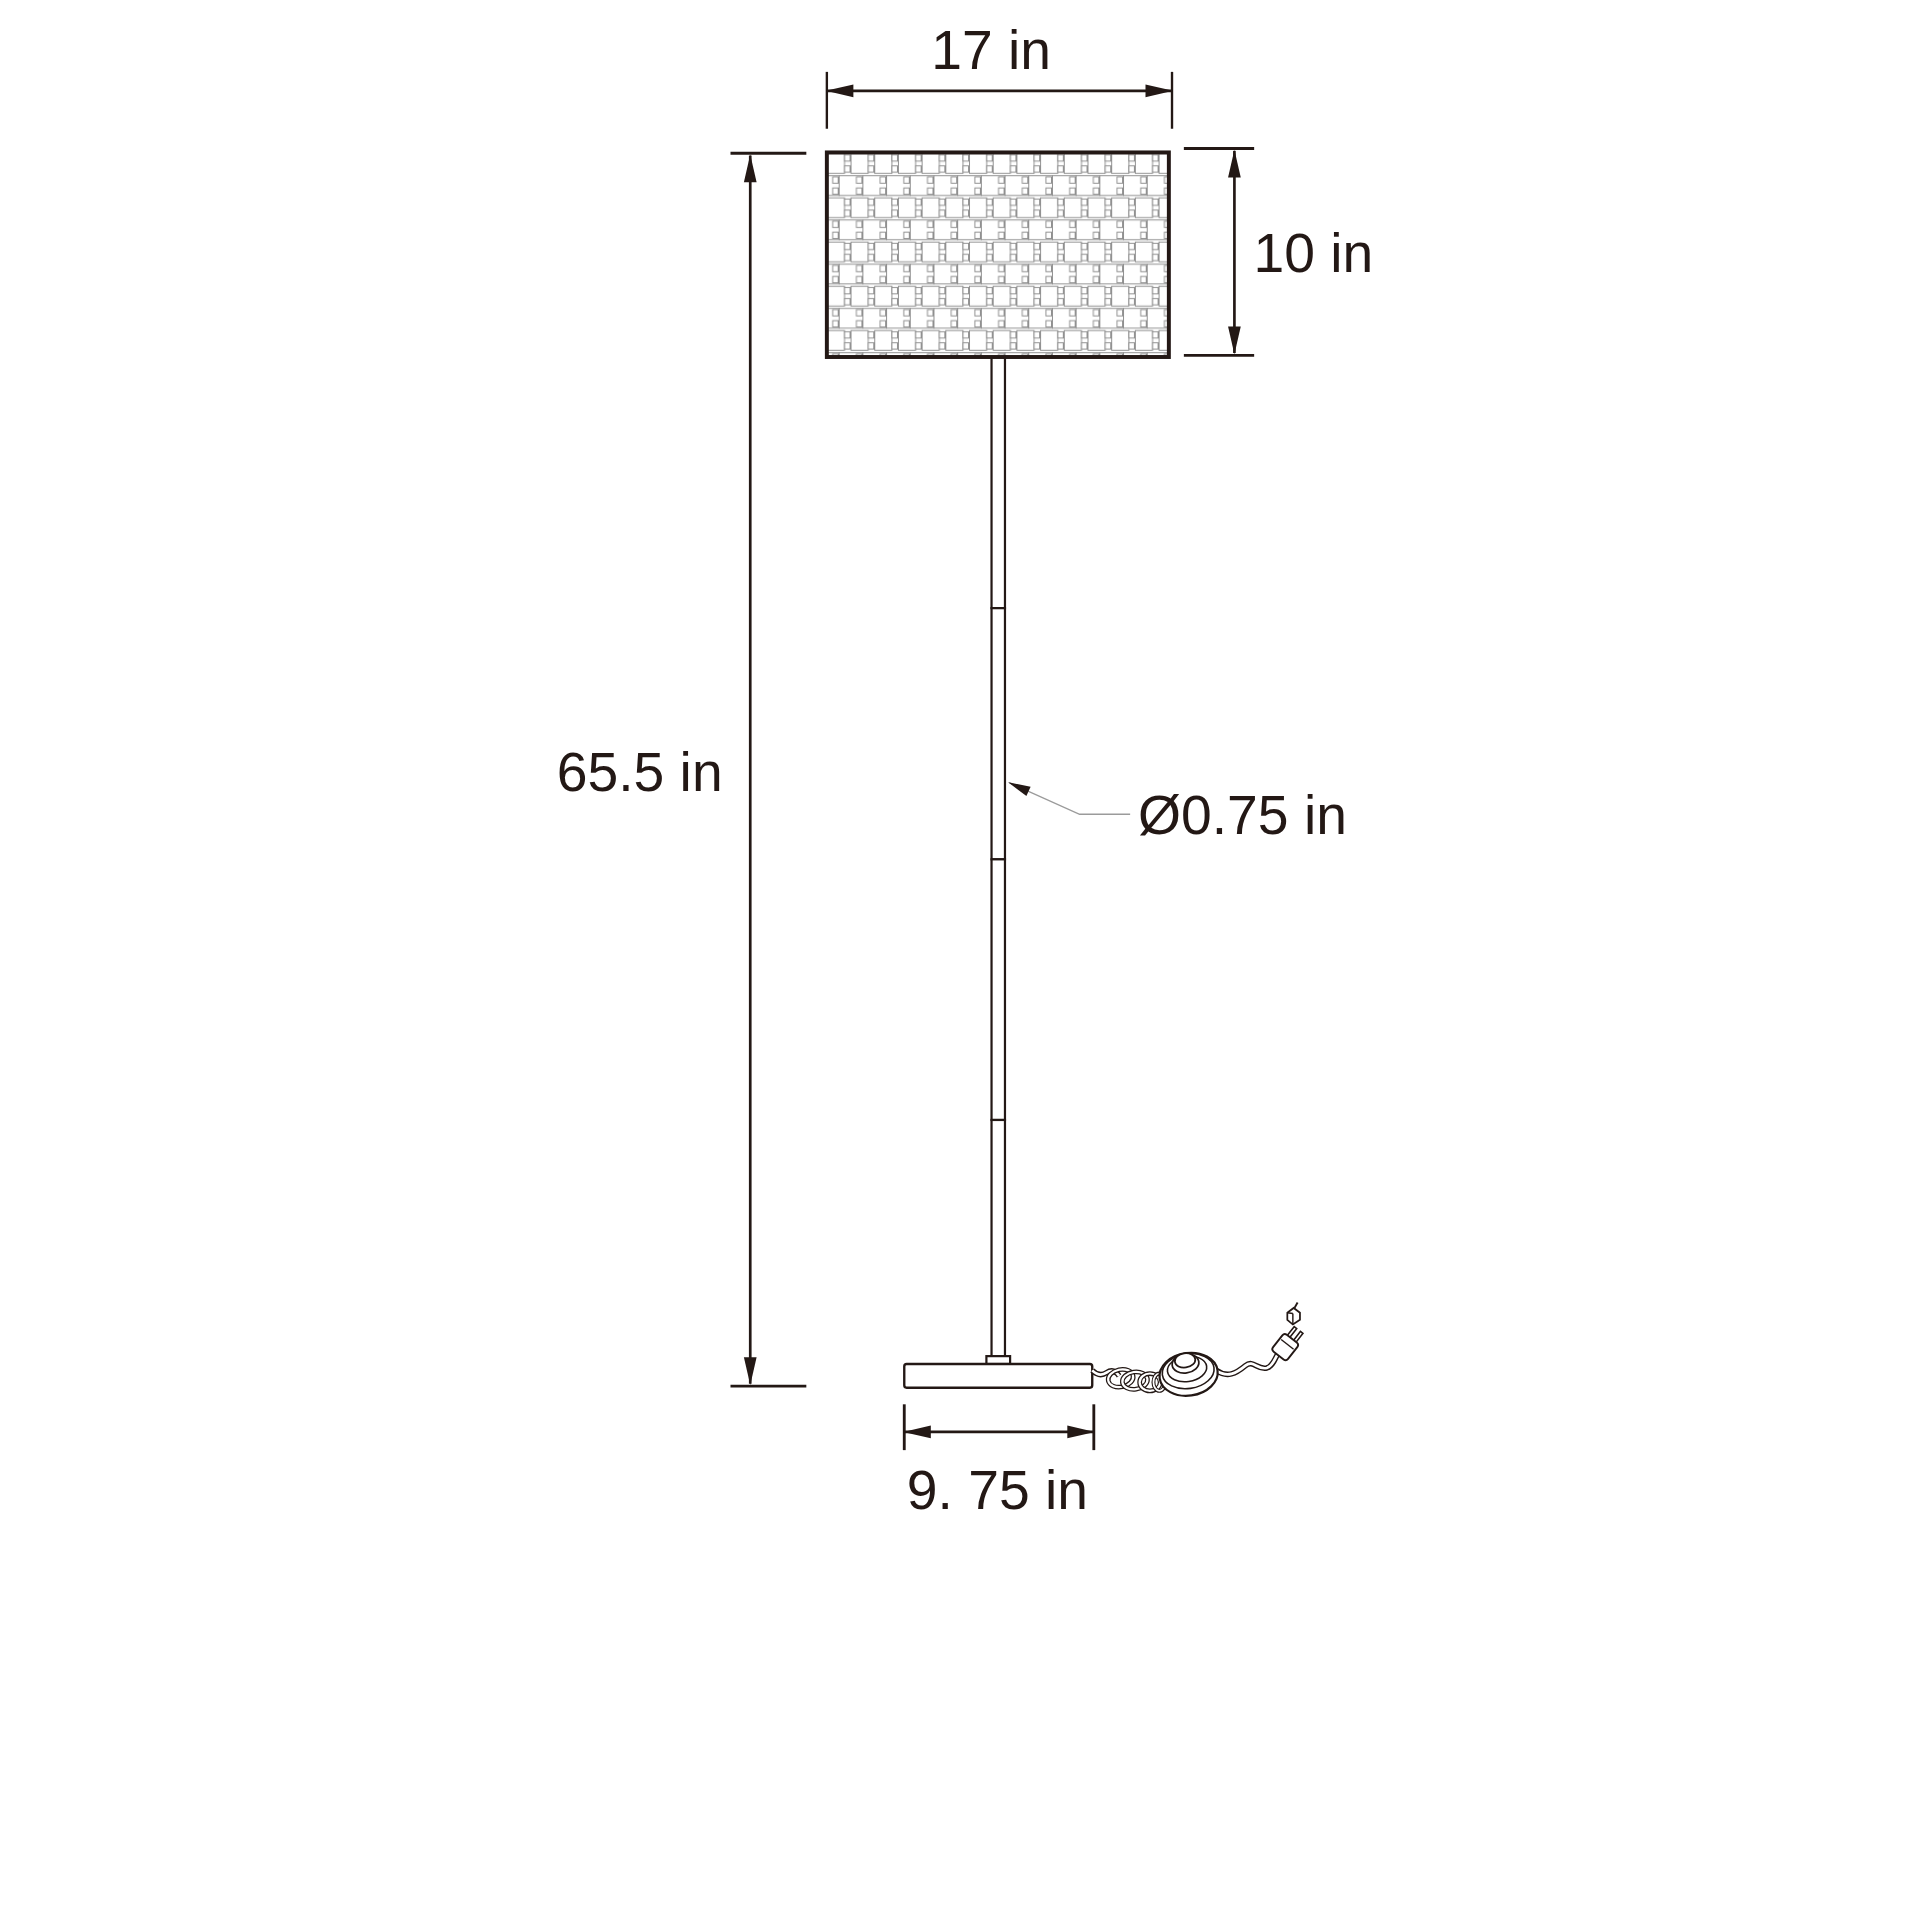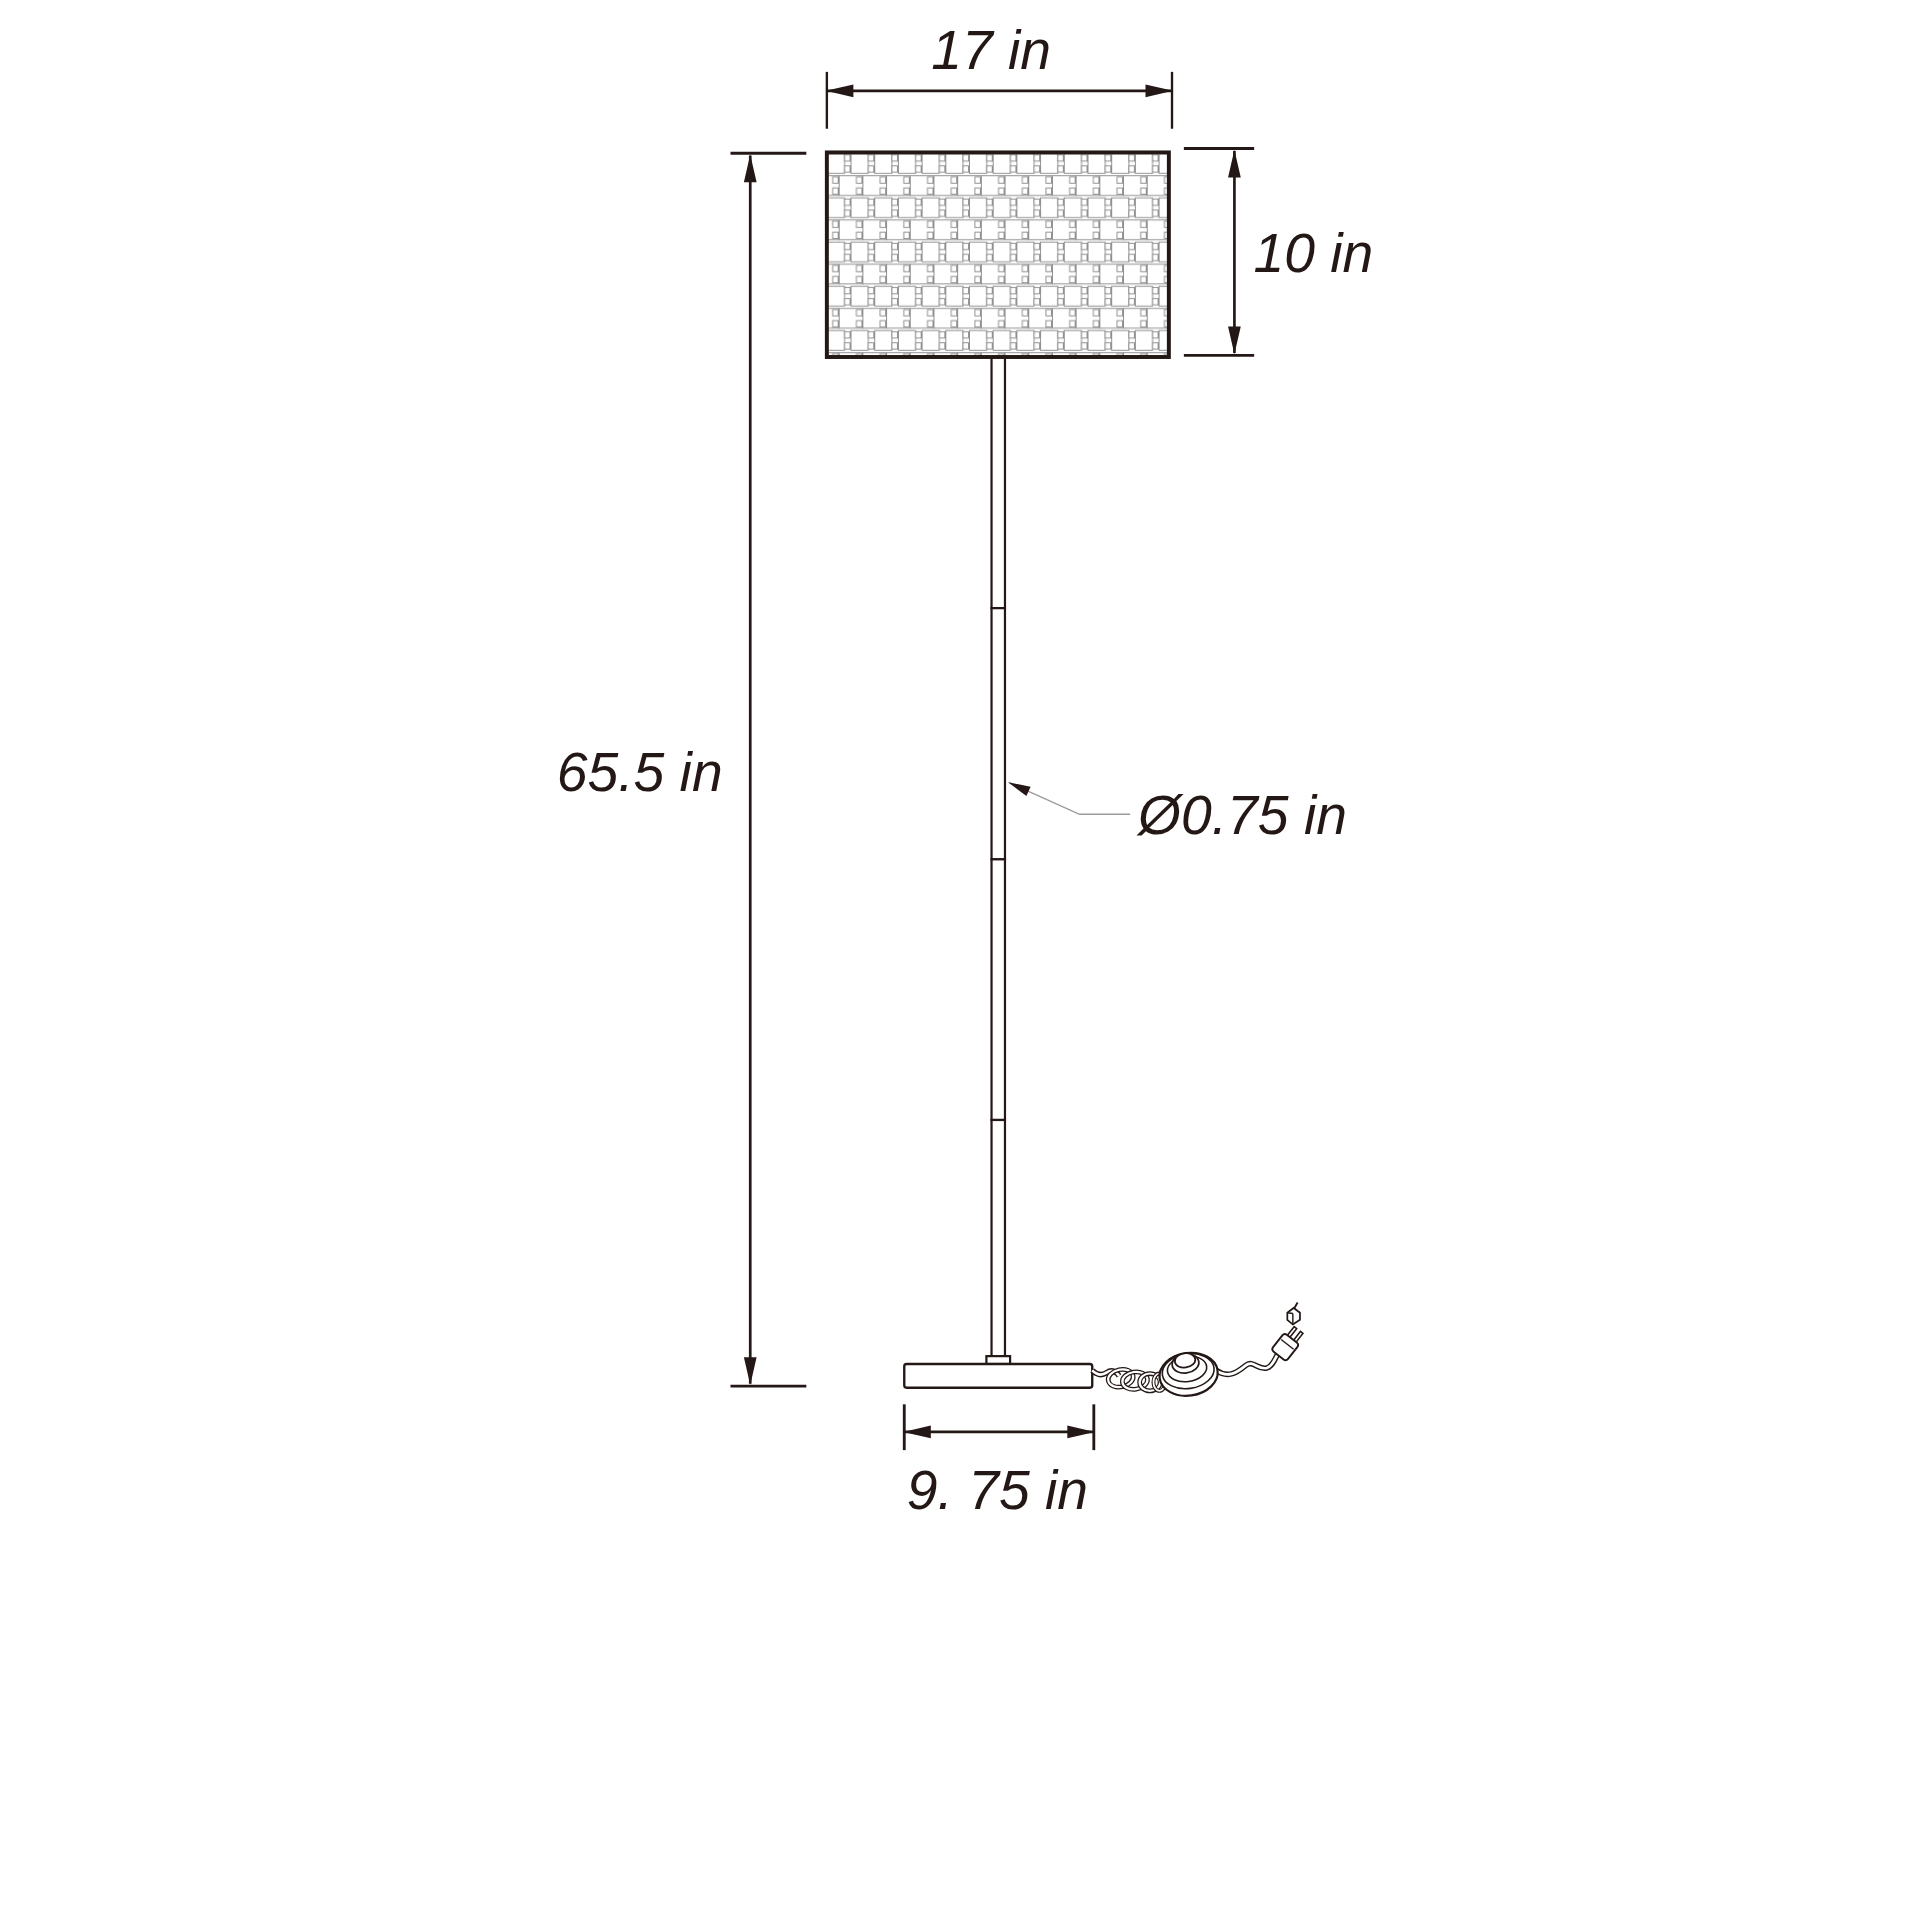--- a/index.html
+++ b/index.html
@@ -7,21 +7,20 @@
     padding: 0;
     background: #ffffff;
   }
   .canvas {
     position: relative;
     width: 1927px;
     height: 1537px;
     background: #ffffff;
     overflow: hidden;
     font-family: "Liberation Sans", "DejaVu Sans", sans-serif;
-    font-style: italic;
   }
   .canvas svg {
     position: absolute;
     left: 0;
     top: 0;
     width: 100%;
     height: 100%;
   }
   .dim-label {
     font-family: "Liberation Sans", "DejaVu Sans", sans-serif;

